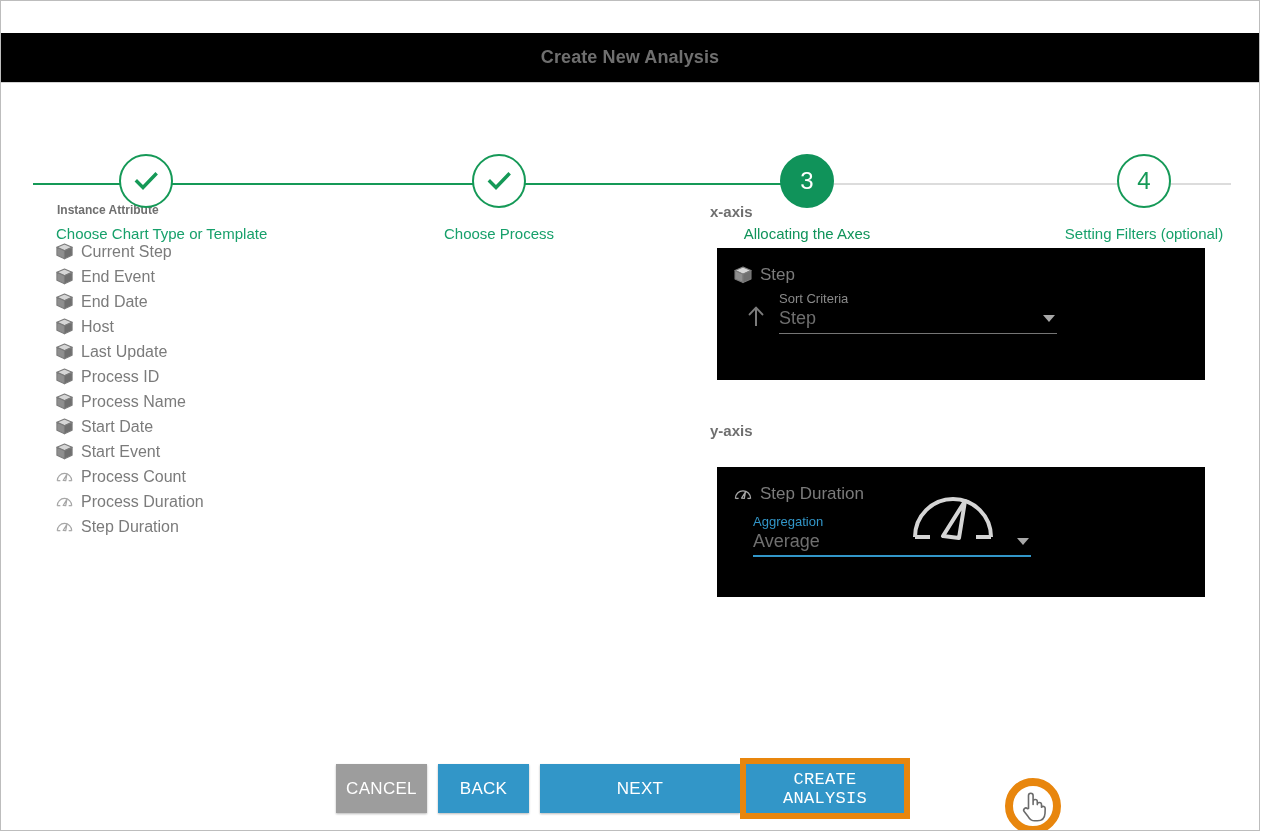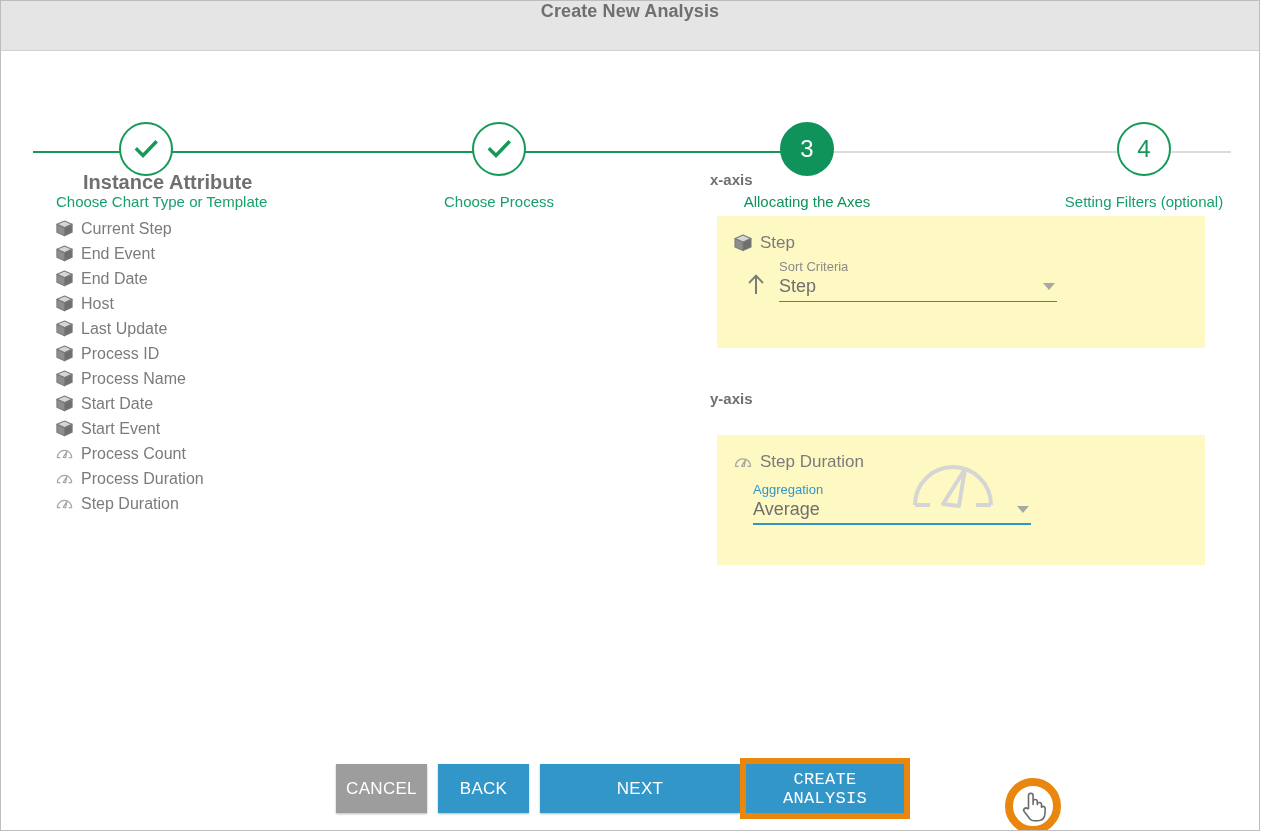--- a/index.html
+++ b/index.html
@@ -21,26 +21,27 @@
     margin: 0;
     border: 1px solid #bdbdbd;
     background: #ffffff;
     box-sizing: border-box;
     overflow: hidden;
   }
 
   
   #titlebar {
     height: 50px;
-    background: #e5e5e5;
+    background: #000000;
     border-bottom: 1px solid #d2d2d2;
     display: flex;
-    align-items: flex-start;
+    align-items: center;
     justify-content: center;
     box-sizing: border-box;
+    margin-top: 32px;
   }
   #titlebar .title {
     font-size: 18px;
     font-weight: bold;
     color: #6f6f6f;
     letter-spacing: 0.1px;
   }
 
   
   #stepper {
@@ -110,24 +111,24 @@
     height: 600px;
   }
 
   #left-col {
     position: absolute;
     left: 0;
     top: 0;
     width: 660px;
   }
   .section-heading {
-    font-size: 20px;
+    font-size: 12px;
     font-weight: bold;
     color: #6f6f6f;
-    margin: 0 0 22px 82px;
+    margin: 0 0 22px 56px;
   }
   #attr-list {
     list-style: none;
     margin: 0;
     padding: 0;
   }
   #attr-list li {
     display: flex;
     align-items: center;
     height: 25px;
@@ -157,21 +158,21 @@
   .axis-title {
     font-size: 15px;
     font-weight: bold;
     color: #6f6f6f;
     margin: 0 0 28px 9px;
   }
   .axis-title.y { margin-top: 0; }
 
   .axis-panel {
     position: relative;
-    background: #fef9c3;
+    background: #000000;
     padding: 0;
     box-sizing: border-box;
     overflow: hidden;
   }
   #x-panel { height: 132px; width: 488px; margin-left: 16px; }
   #y-panel { height: 130px; width: 488px; margin-left: 16px; }
 
   .panel-head {
     display: flex;
     align-items: center;

